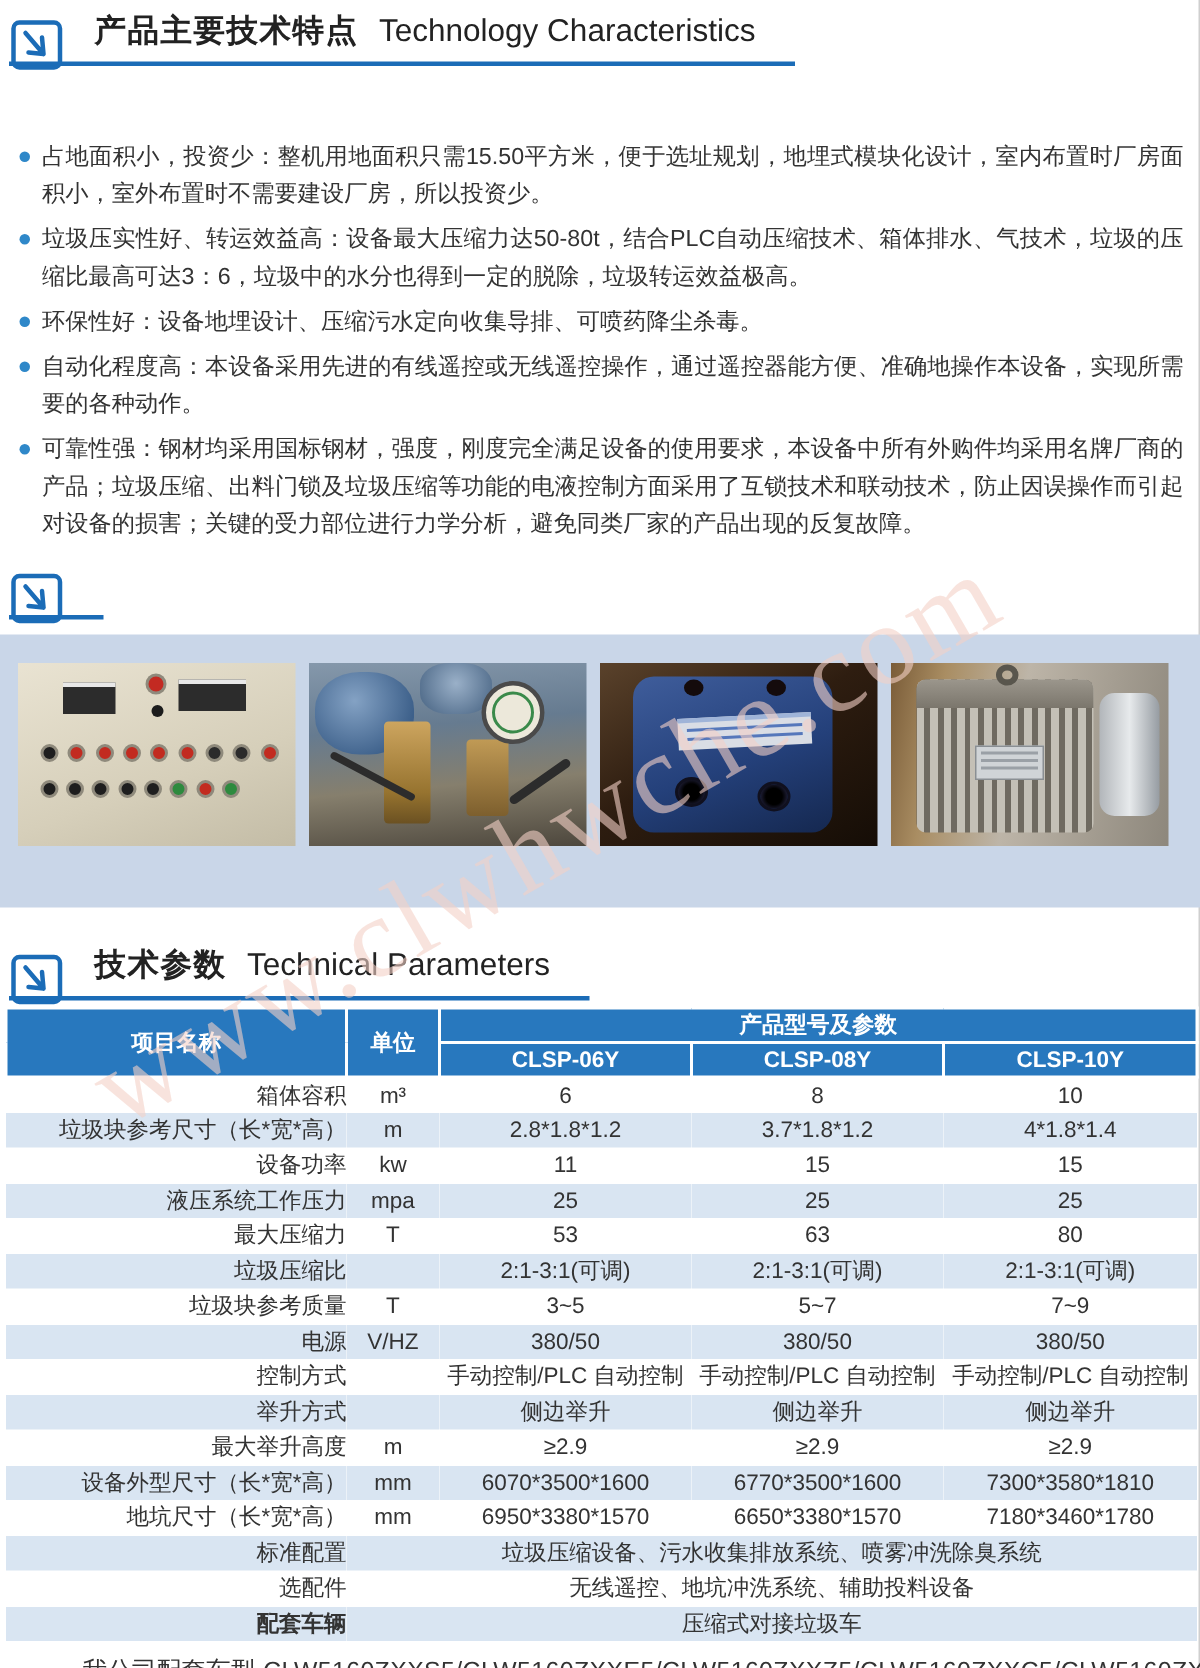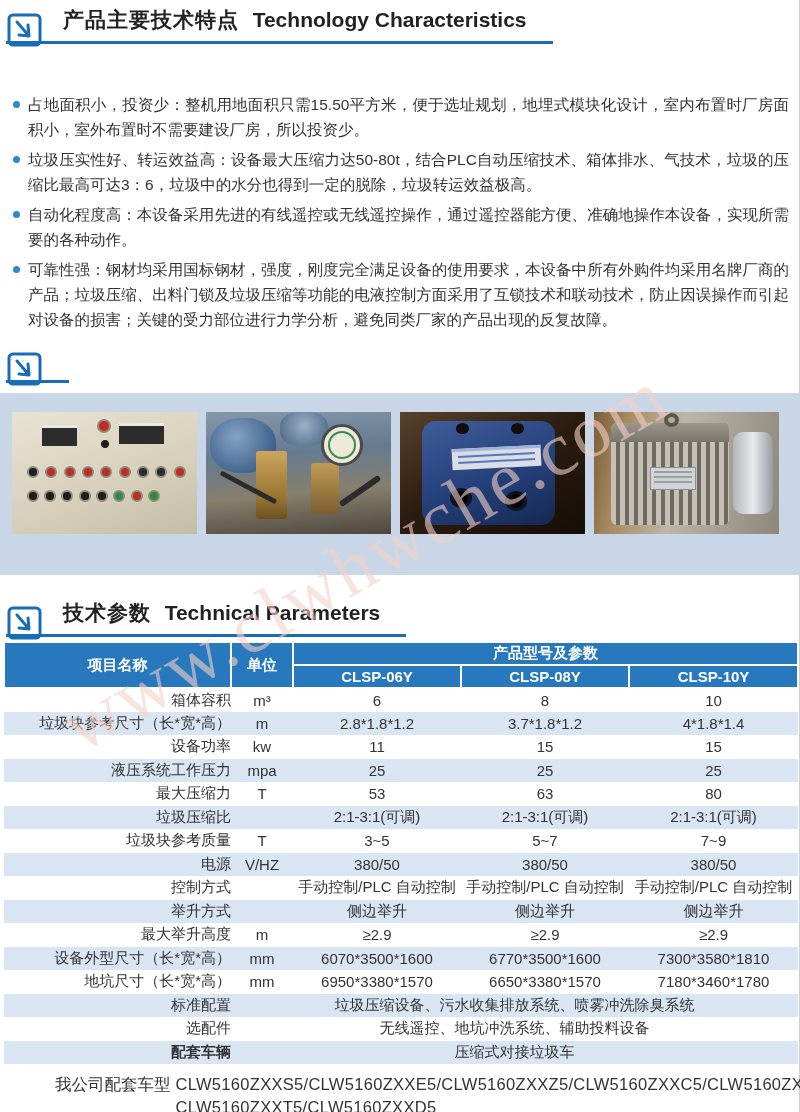--- a/index.html
+++ b/index.html
@@ -9,21 +9,21 @@
     font-family:"Liberation Sans","DejaVu Sans",sans-serif; color:#2e2e2e;
   }
   .page { position:relative; width:800px; height:1112px; border-right:1px solid #cfcfcf; }
 
   
   .sec-hd { margin:0 0 0 6px; padding-top:6px; }
   .hd-wrap { display:flex; align-items:flex-end; width:fit-content;
              border-bottom:3px solid #1b6cb7; padding:0 26px 0 0; }
   .hd-icon { width:37px; height:37px; margin-bottom:-8px; flex:0 0 auto; }
   .hd-title { font-size:21px; font-weight:700; color:#222; margin:0 0 7px 20px; letter-spacing:1px; white-space:nowrap; }
-  .hd-title .en { font-weight:700; letter-spacing:0; }
+  .hd-title .en { font-weight:400; letter-spacing:0; }
 
   
   .bullets { list-style:none; padding:10px 10px 2px 12px;margin-top:38px; }
   .bullets li { position:relative; padding-left:16px; margin-bottom:5px;
                 font-size:15.5px; line-height:25px; text-align:justify; color:#333; }
   .bullets li::before { content:""; position:absolute; left:1px; top:9px;
                 width:7px; height:7px; border-radius:50%; background:#2f88c9; }
 
   
   .band { margin-top:10px; width:800px; height:182px; background:#c9d6e8;
@@ -118,20 +118,21 @@
         <rect x="3" y="3" width="31" height="30" rx="4" fill="none" stroke="#1b6cb7" stroke-width="3"></rect>
         <path d="M11 10 L23 24 M13 23 L23 24 L22 13" fill="none" stroke="#1b6cb7" stroke-width="3" stroke-linecap="round" stroke-linejoin="round"></path>
       </svg>
       <h2 class="hd-title"><span>产品主要技术特点</span>&nbsp;&nbsp;<span class="en">Technology Characteristics</span></h2>
     </div>
   </div>
 
   <ul class="bullets">
     <li>占地面积小，投资少：整机用地面积只需15.50平方米，便于选址规划，地埋式模块化设计，室内布置时厂房面积小，室外布置时不需要建设厂房，所以投资少。</li>
     <li>垃圾压实性好、转运效益高：设备最大压缩力达50-80t，结合PLC自动压缩技术、箱体排水、气技术，垃圾的压缩比最高可达3：6，垃圾中的水分也得到一定的脱除，垃圾转运效益极高。</li>
+    <li>环保性好：设备地埋设计、压缩污水定向收集导排、可喷药降尘杀毒。</li>
     <li>自动化程度高：本设备采用先进的有线遥控或无线遥控操作，通过遥控器能方便、准确地操作本设备，实现所需要的各种动作。</li>
     <li>可靠性强：钢材均采用国标钢材，强度，刚度完全满足设备的使用要求，本设备中所有外购件均采用名牌厂商的产品；垃圾压缩、出料门锁及垃圾压缩等功能的电液控制方面采用了互锁技术和联动技术，防止因误操作而引起对设备的损害；关键的受力部位进行力学分析，避免同类厂家的产品出现的反复故障。</li>
   </ul>
 
   <div class="sec-hd" style="margin-top:6px">
     <div class="hd-wrap">
       <svg class="hd-icon" viewBox="0 0 37 37">
         <rect x="3" y="3" width="31" height="30" rx="4" fill="none" stroke="#1b6cb7" stroke-width="3"></rect>
         <path d="M11 10 L23 24 M13 23 L23 24 L22 13" fill="none" stroke="#1b6cb7" stroke-width="3" stroke-linecap="round" stroke-linejoin="round"></path>
       </svg>

